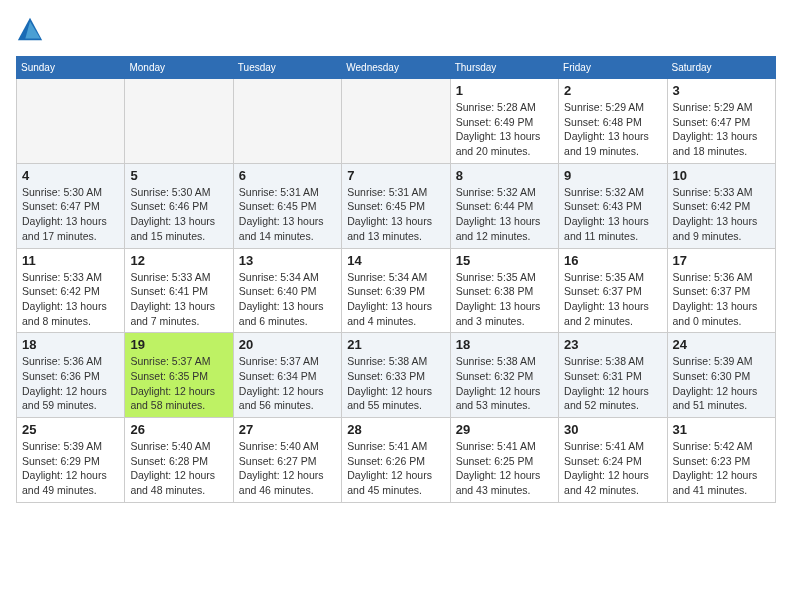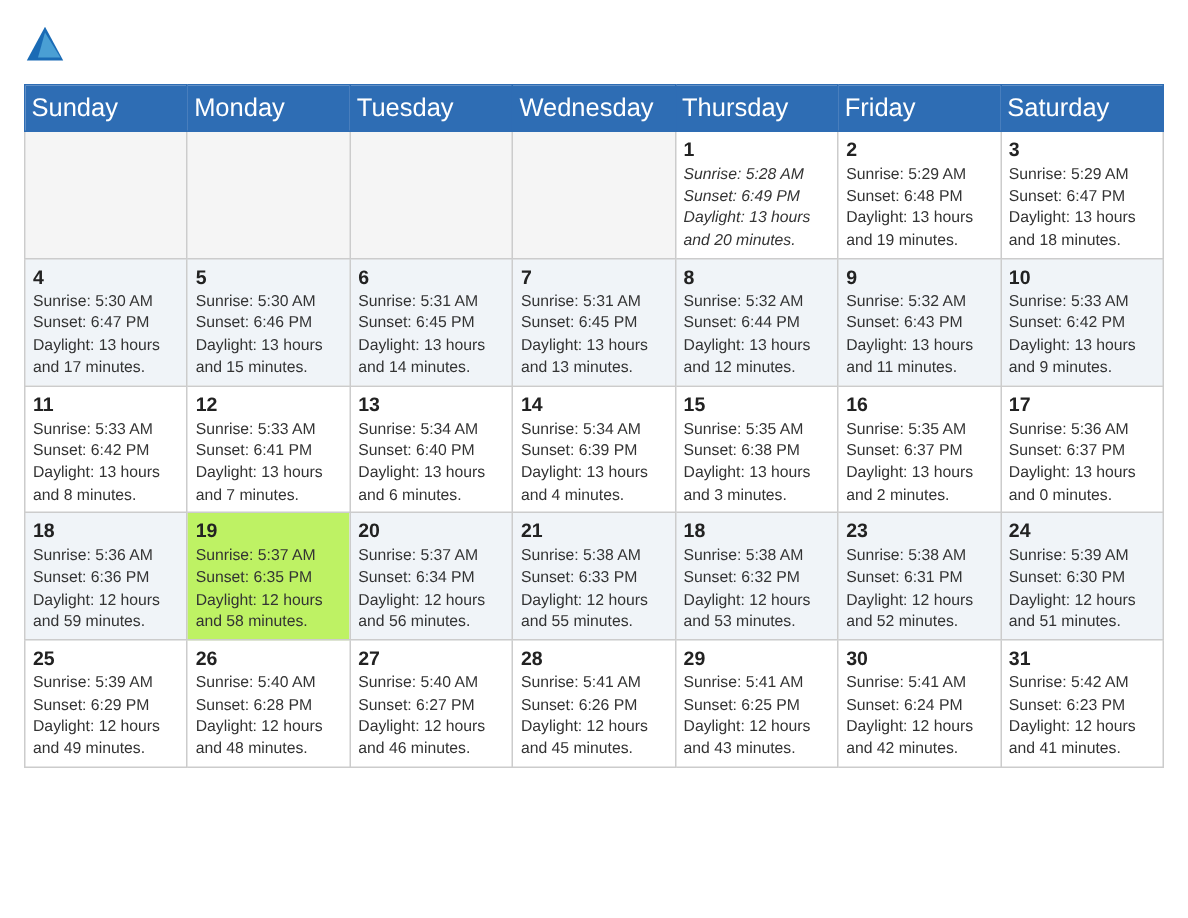--- a/index.html
+++ b/index.html
@@ -45,21 +45,21 @@
     .calendar {
       width: 100%;
       border-collapse: collapse;
       font-size: 11px;
     }
     .calendar th {
       background: #2e6db4;
       color: #fff;
       padding: 5px 4px;
       text-align: left;
-      font-size: 17px;
+      font-size: 10px;
       font-weight: normal;
       border: 1px solid #2e6db4;
     }
     .calendar td {
       border: 1px solid #ccc;
       vertical-align: top;
       padding: 4px 5px;
       width: calc(100% / 7);
       min-height: 80px;
       background: #fff;
@@ -116,21 +116,21 @@
       </tr>
   </thead>
   <tbody id="calendar-body">
   <tr>
         <td class="empty"></td>
         <td class="empty"></td>
         <td class="empty"></td>
         <td class="empty"></td>
         <td>
           <span class="day-number">1</span>
-          <div class="day-info" style="white-space: pre-line; font-style: italic;">Sunrise: 5:28 AM
+          <div class="day-info" style="white-space: pre-line;">Sunrise: 5:28 AM
 Sunset: 6:49 PM
 Daylight: 13 hours
 and 20 minutes.</div>
         </td>
         <td>
           <span class="day-number">2</span>
           <div class="day-info" style="white-space: pre-line;">Sunrise: 5:29 AM
 Sunset: 6:48 PM
 Daylight: 13 hours
 and 19 minutes.</div>

